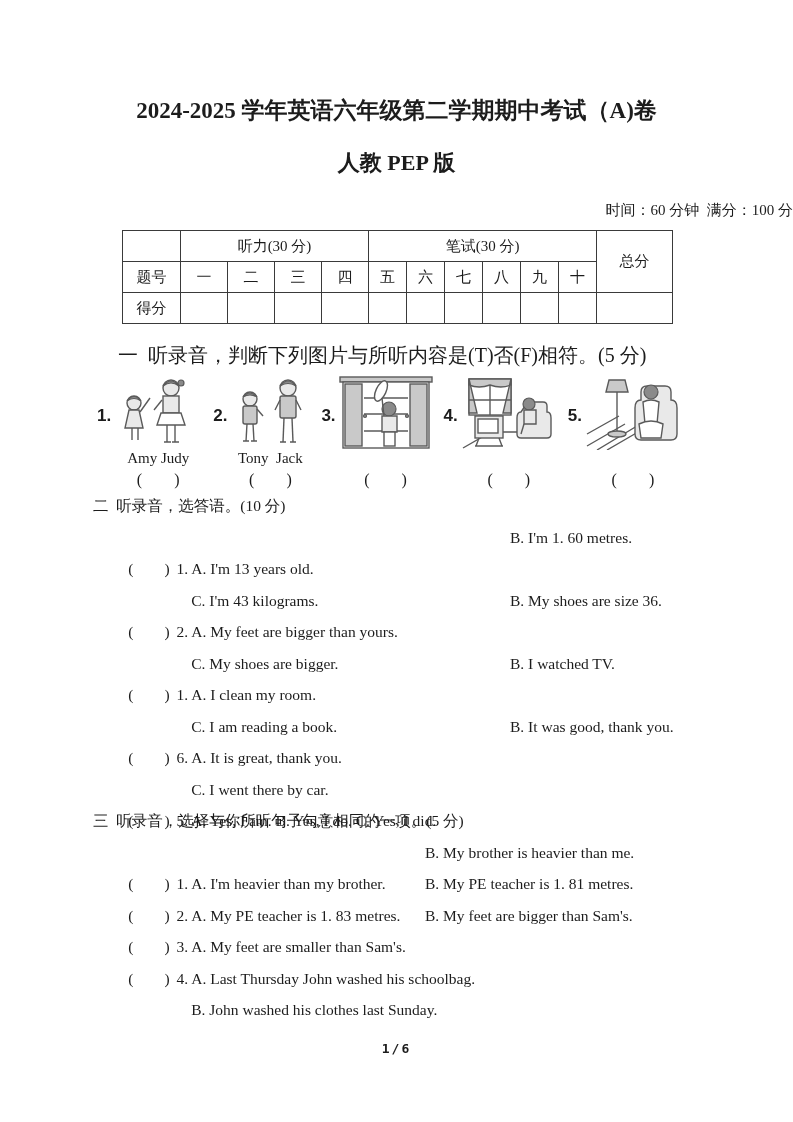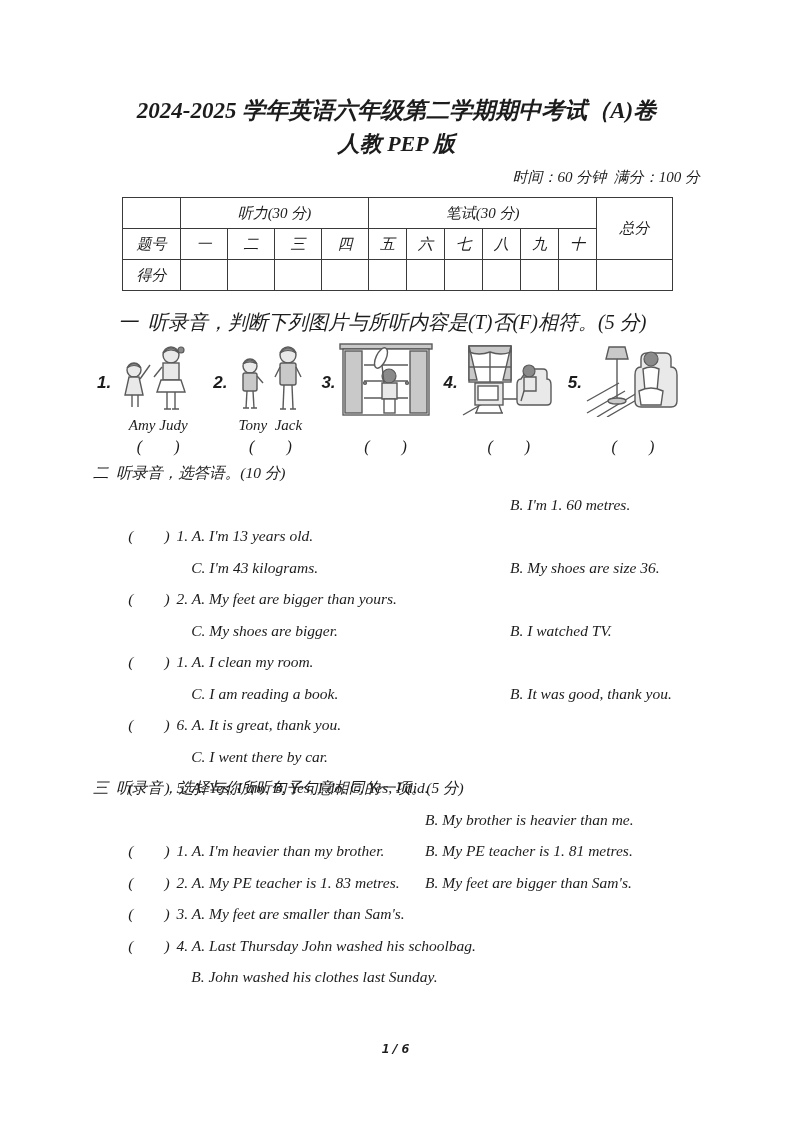--- a/index.html
+++ b/index.html
@@ -6,41 +6,39 @@
   html, body { background: #ffffff; }
   .page {
     position: relative;
     width: 793px;
     height: 1122px;
     margin: 0 auto;
     background: #ffffff;
     color: #1c1c1c;
     font-family: "Liberation Serif", "DejaVu Serif", serif;
     overflow: hidden;
-    font-style: italic;
   }
   .title {
     padding-top: 96px;
     text-align: center;
     font-size: 23px;
     font-weight: bold;
     line-height: 30px;
     white-space: pre;
   }
   .subtitle {
-    margin-top: 4px;
+    margin-top: 23px;
     text-align: center;
     font-size: 22px;
     font-weight: bold;
     line-height: 28px;
     white-space: pre;
   }
   .meta {
-    margin-top: 9px;
-    padding-right: 93px;
+    margin-top: 23px;
     text-align: right;
     font-size: 15px;
     line-height: 20px;
     white-space: pre;
   }
   table.score {
     margin: 10px 0 0 122px;
     border-collapse: collapse;
     table-layout: fixed;
     width: 550px;

